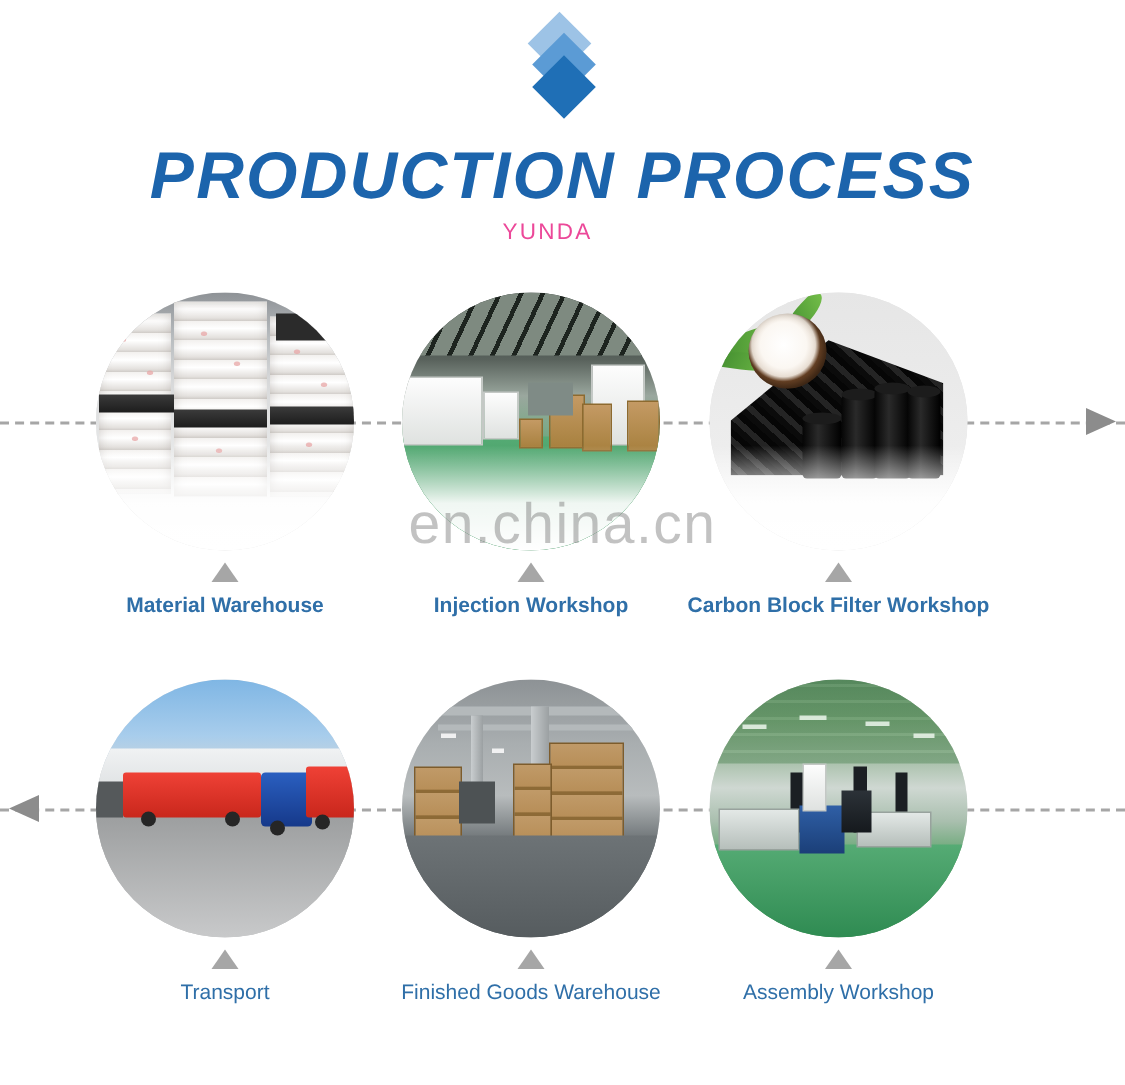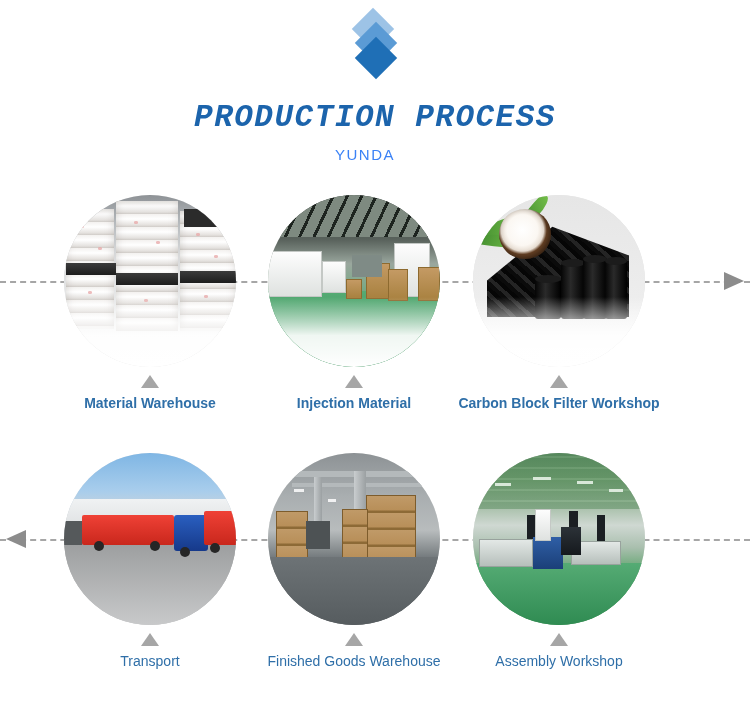--- a/index.html
+++ b/index.html
@@ -39,38 +39,38 @@
   .d1 { left: 7px;  top: 0px;  background: #9dc3e6; }
   .d2 { left: 10px; top: 14px; background: #5b9bd5; }
   .d3 { left: 10px; top: 29px; background: #1f6fb6; }
 
   .title {
     position: absolute;
     left: 0;
     top: 92px;
     width: 750px;
     text-align: center;
-    font-family: Liberation Mono, monospace;
-    font-size: 31px;
+    font-family: Liberation Sans, sans-serif;
+    font-size: 44px;
     font-weight: bold;
     font-style: italic;
     letter-spacing: 1.5px;
     color: #1c64ac;
     line-height: 52px;
     white-space: nowrap;
   }
   .subtitle {
     position: absolute;
     left: 0;
     top: 144px;
     width: 730px;
     text-align: center;
     font-size: 15px;
     letter-spacing: 1.5px;
-    color: #3b82f6;
+    color: #ec4899;
     line-height: 22px;
   }
 
   
   .row {
     position: absolute;
     left: 0;
     width: 750px;
   }
   #row-top    { top: 195px; height: 230px; font-weight: bold; }
@@ -381,21 +381,21 @@
           <div class="machine-white" style="left:54px; top:66px; width:22px; height:30px;"></div>
           <div class="machine-white" style="left:126px;top:48px; width:34px; height:52px;"></div>
           <div class="box-brown" style="left:98px; top:68px; width:22px; height:34px;"></div>
           <div class="box-brown" style="left:120px;top:74px; width:18px; height:30px;"></div>
           <div class="box-brown" style="left:150px;top:72px; width:20px; height:32px;"></div>
           <div class="box-brown" style="left:78px; top:84px; width:14px; height:18px;"></div>
           <div class="machine-dark" style="left:84px; top:60px; width:30px; height:22px; background:#7f8b86;"></div>
         </div>
       </div>
       <div class="tri"></div>
-      <div class="step-label">Injection Material</div>
+      <div class="step-label">Injection Workshop</div>
     </div>
 
     <div class="step s3">
       <div class="circle">
         <div class="photo ph-carbon fade-circle">
           <div class="carbon-mass" style="left:14px; top:26px; width:142px; height:96px; clip-path: polygon(0% 62%, 46% 6%, 100% 36%, 100% 100%, 0% 100%);"></div>
           <div class="palm-leaf" style="left:2px;  top:26px; width:48px; height:14px; transform:rotate(-18deg);"></div>
           <div class="palm-leaf" style="left:4px;  top:40px; width:44px; height:12px; transform:rotate(8deg);"></div>
           <div class="palm-leaf" style="left:46px; top:8px;  width:34px; height:12px; transform:rotate(-46deg);"></div>
           <div class="coconut" style="left:26px; top:14px; width:52px; height:50px;"></div>
@@ -470,14 +470,15 @@
           <div class="floor-grey" style="left:0; top:104px; width:172px; height:68px;"></div>
           <div class="ceil-light" style="left:26px; top:36px; width:10px; background:#fdfdfd;"></div>
           <div class="ceil-light" style="left:60px; top:46px; width:8px;  background:#fdfdfd;"></div>
         </div>
       </div>
       <div class="tri"></div>
       <div class="step-label">Finished Goods Warehouse</div>
     </div>
   </div>
 
+  <div class="watermark">en.china.cn</div>
 
 </div>
 
 </body></html>

